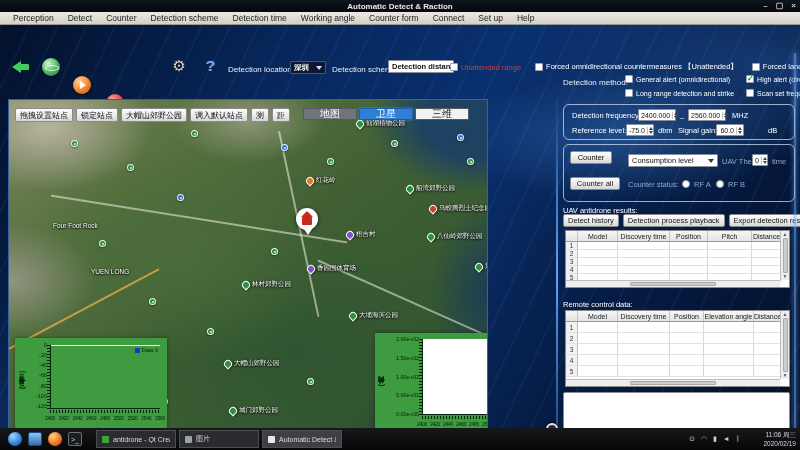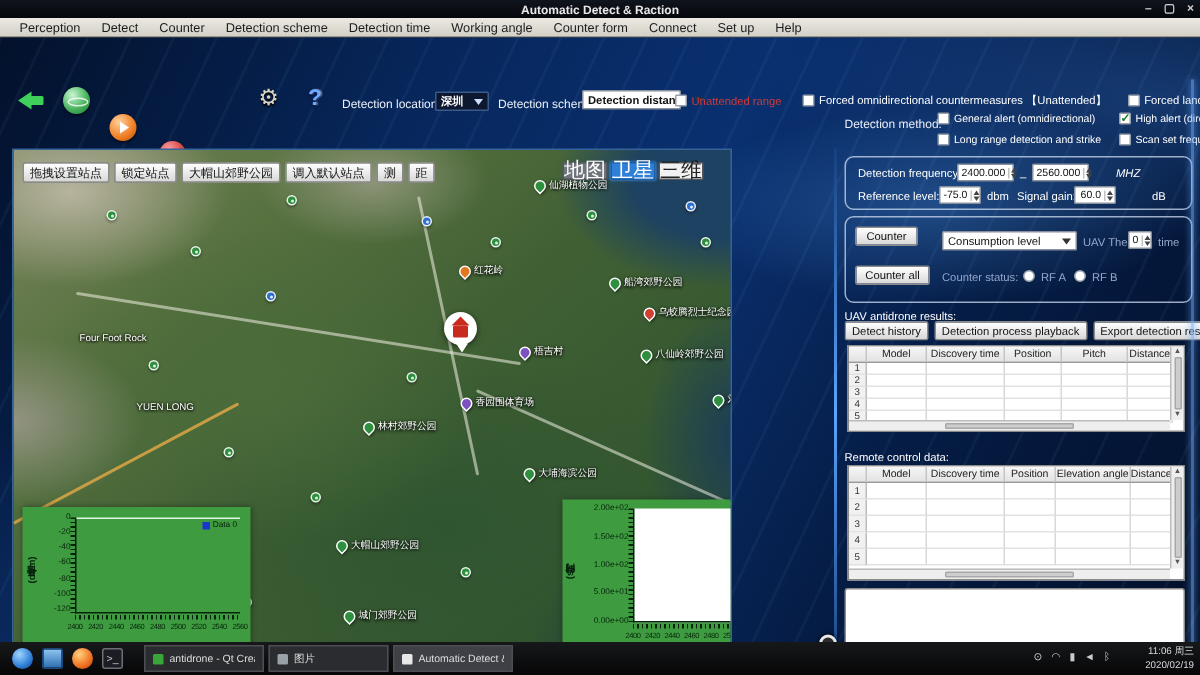--- a/index.html
+++ b/index.html
@@ -97,21 +97,21 @@
       radial-gradient(ellipse 90px 130px at 101% 55%, #1b3c58 0%, transparent 70%),
       radial-gradient(ellipse 160px 120px at 97% 97%, #16334d 0%, transparent 75%),
       radial-gradient(ellipse 200px 140px at 35% 45%, #4a6b3a, transparent 75%),
       radial-gradient(ellipse 260px 160px at 60% 72%, #2f5530, transparent 75%),
       linear-gradient(140deg,#77845c 0%,#57713f 25%,#406034 50%,#365830 75%,#2c4a2a 100%);}
   .map-road{position:absolute;height:2px;background:rgba(240,238,225,.55);border-radius:1px;}
   .map-road.orange{background:rgba(230,170,70,.8);}
   .map-btns{position:absolute;left:6px;top:8px;display:flex;gap:3px;}
   .map-btns .btn{font-size:8px;height:14px;}
   .view-btns{position:absolute;right:18px;top:8px;display:flex;gap:2px;}
-  .view-btn{height:12px;padding:0 0;font-size:14px;display:inline-flex;align-items:center;border:1px solid #55595f;border-radius:1px;white-space:nowrap;text-align:center;}
+  .view-btn{height:12px;padding:0 16px;font-size:10px;display:inline-flex;align-items:center;border:1px solid #55595f;border-radius:1px;white-space:nowrap;text-align:center;}
   .view-btn.active{border-color:#1b5fa8;box-shadow:0 0 2px #4aa0ff;}
   .map-label{position:absolute;display:flex;align-items:center;gap:2px;font-size:6.5px;color:#fff;text-shadow:0 1px 2px #000,0 0 2px #000;white-space:nowrap;}
   .map-marker{width:8px;height:8px;border-radius:50% 50% 50% 0;transform:rotate(-45deg);border:1px solid #fff;flex:none;box-shadow:0 1px 2px rgba(0,0,0,.5);}
   .map-marker.green{background:#2e8f3e;}
   .map-marker.orange{background:#e07820;}
   .map-marker.red{background:#d04030;}
   .map-marker.purple{background:#7b52c0;}
   .poi{position:absolute;width:7px;height:7px;border-radius:50%;background:currentColor;border:1px solid rgba(255,255,255,.9);box-shadow:0 1px 2px rgba(0,0,0,.4);}
   .poi::after{content:"";position:absolute;left:1.5px;top:1.5px;width:2px;height:2px;border-radius:50%;background:rgba(255,255,255,.85);}
   .station{position:absolute;left:287px;top:108px;width:22px;height:22px;border-radius:50%;background:#fff;box-shadow:0 1px 4px rgba(0,0,0,.6);}
@@ -251,21 +251,21 @@
           </span>
         </span>
       <span class="rp-label" style="left:116px;top:5px;">_</span>
       <span class="spin" style="left:124px;top:4px;width:38px;">
           <span class="spin-val" style="flex:1;">2560.000</span>
           <span class="spin-arrows">
             <i class="up"></i>
             <i class="dn"></i>
           </span>
         </span>
-      <span class="rp-label" style="left:180px;top:6px;font-style:italic;">MHZ</span>
+      <span class="rp-label" style="left:168px;top:6px;">MHZ</span>
       <span class="rp-label" style="left:8px;top:21px;">Reference level:</span>
       <span class="spin" style="left:62px;top:19px;width:28px;">
           <span class="spin-val" style="flex:1;">-75.0</span>
           <span class="spin-arrows">
             <i class="up"></i>
             <i class="dn"></i>
           </span>
         </span>
       <span class="rp-label" style="left:94px;top:21px;">dbm</span>
       <span class="rp-label" style="left:114px;top:21px;">Signal gain:</span>

